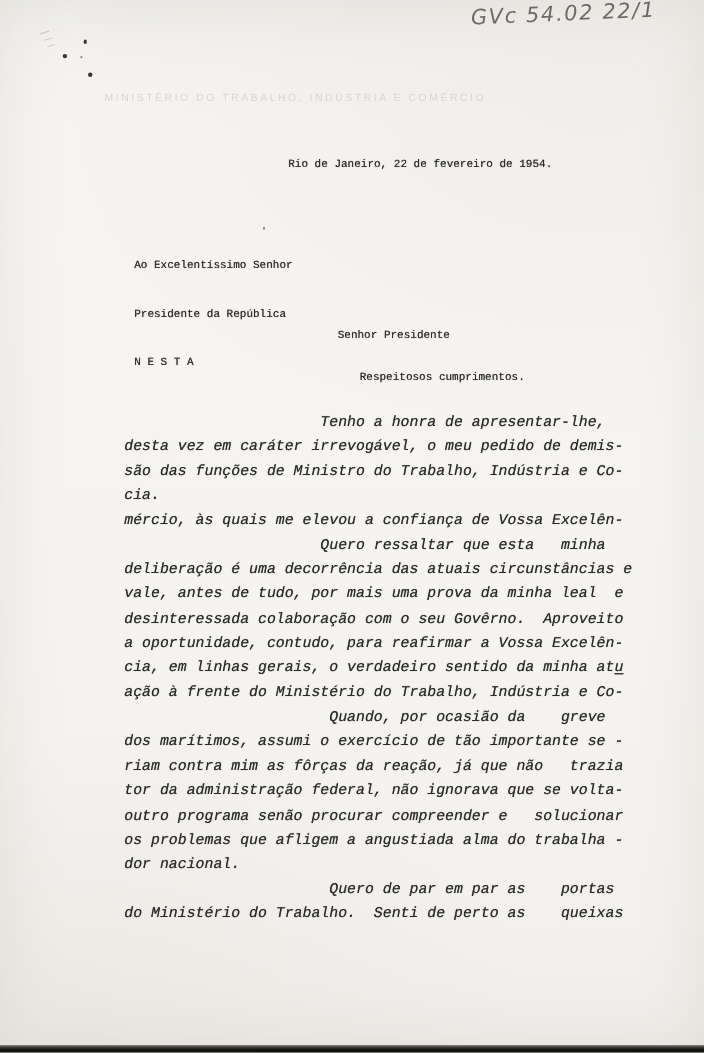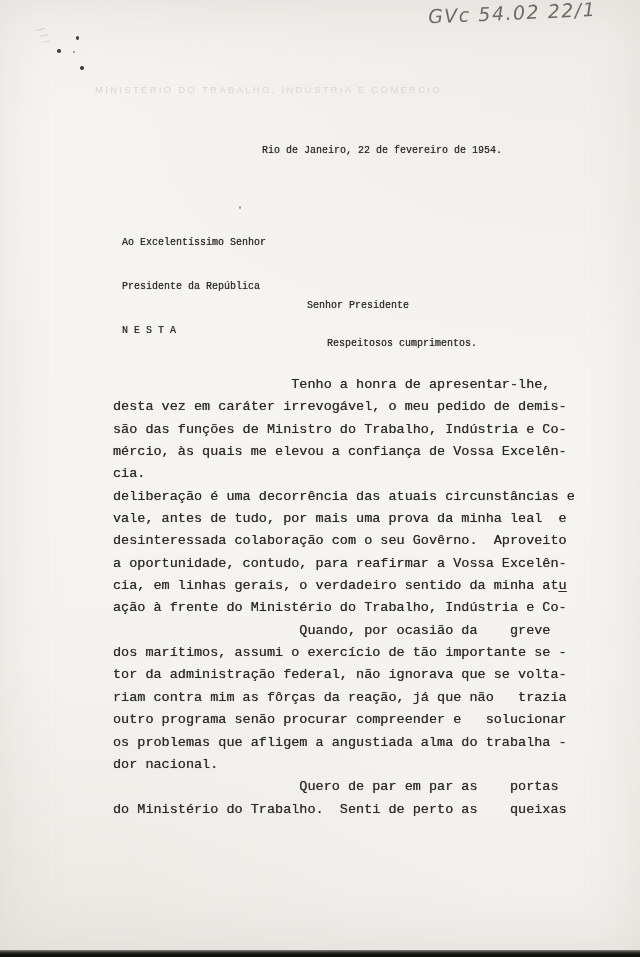--- a/index.html
+++ b/index.html
@@ -56,20 +56,21 @@
   .greeting{left:307px;top:338px;margin-left:20px;}
   .body-text{
     position:absolute;
     left:113px;top:374px;
     line-height:22.35px;
     font-size:13.5px;
   }
   .body-text .line{
     white-space:pre;
     text-shadow:0 0 0.7px rgba(45,44,42,0.75);
+    font-style:italic;
   }
   .ul-char{
     text-decoration:underline;
     text-underline-offset:2px;
   }
   .bottom-edge{
     position:absolute;left:0;bottom:0;width:640px;height:7px;
     background:linear-gradient(180deg,#8a8884 0%,#3a3936 30%,#141413 60%,#0e0e0d 100%);
   }
   .speck{position:absolute;border-radius:50%;background:#3a3835;}
@@ -110,32 +111,33 @@
   </div>
 
   <div class="tw salutation">Senhor Presidente</div>
 
   <div class="tw greeting">Respeitosos cumprimentos.</div>
 
   <div class="body-text" id="body-text">
       <div class="line">                      Tenho a honra de apresentar-lhe,</div>
       <div class="line">desta vez em caráter irrevogável, o meu pedido de demis-</div>
       <div class="line">são das funções de Ministro do Trabalho, Indústria e Co-</div>
+      <div class="line">cia.</div>
       <div class="line">mércio, às quais me elevou a confiança de Vossa Excelên-</div>
-      <div class="line">cia.</div>
+      <div class="line">                      Quero ressaltar que esta   minha</div>
       <div class="line">deliberação é uma decorrência das atuais circunstâncias e</div>
       <div class="line">vale, antes de tudo, por mais uma prova da minha leal  e</div>
       <div class="line">desinteressada colaboração com o seu Govêrno.  Aproveito</div>
       <div class="line">a oportunidade, contudo, para reafirmar a Vossa Excelên-</div>
       <div class="line">cia, em linhas gerais, o verdadeiro sentido da minha at<span class="ul-char">u</span></div>
       <div class="line">ação à frente do Ministério do Trabalho, Indústria e Co-</div>
       <div class="line">                       Quando, por ocasião da    greve</div>
       <div class="line">dos marítimos, assumi o exercício de tão importante se -</div>
+      <div class="line">riam contra mim as fôrças da reação, já que não   trazia</div>
       <div class="line">tor da administração federal, não ignorava que se volta-</div>
-      <div class="line">riam contra mim as fôrças da reação, já que não   trazia</div>
       <div class="line">outro programa senão procurar compreender e   solucionar</div>
       <div class="line">os problemas que afligem a angustiada alma do trabalha -</div>
       <div class="line">dor nacional.</div>
       <div class="line">                       Quero de par em par as    portas</div>
       <div class="line">do Ministério do Trabalho.  Senti de perto as    queixas</div>
     </div>
 
   <div class="bottom-edge"></div>
 
 </div>

